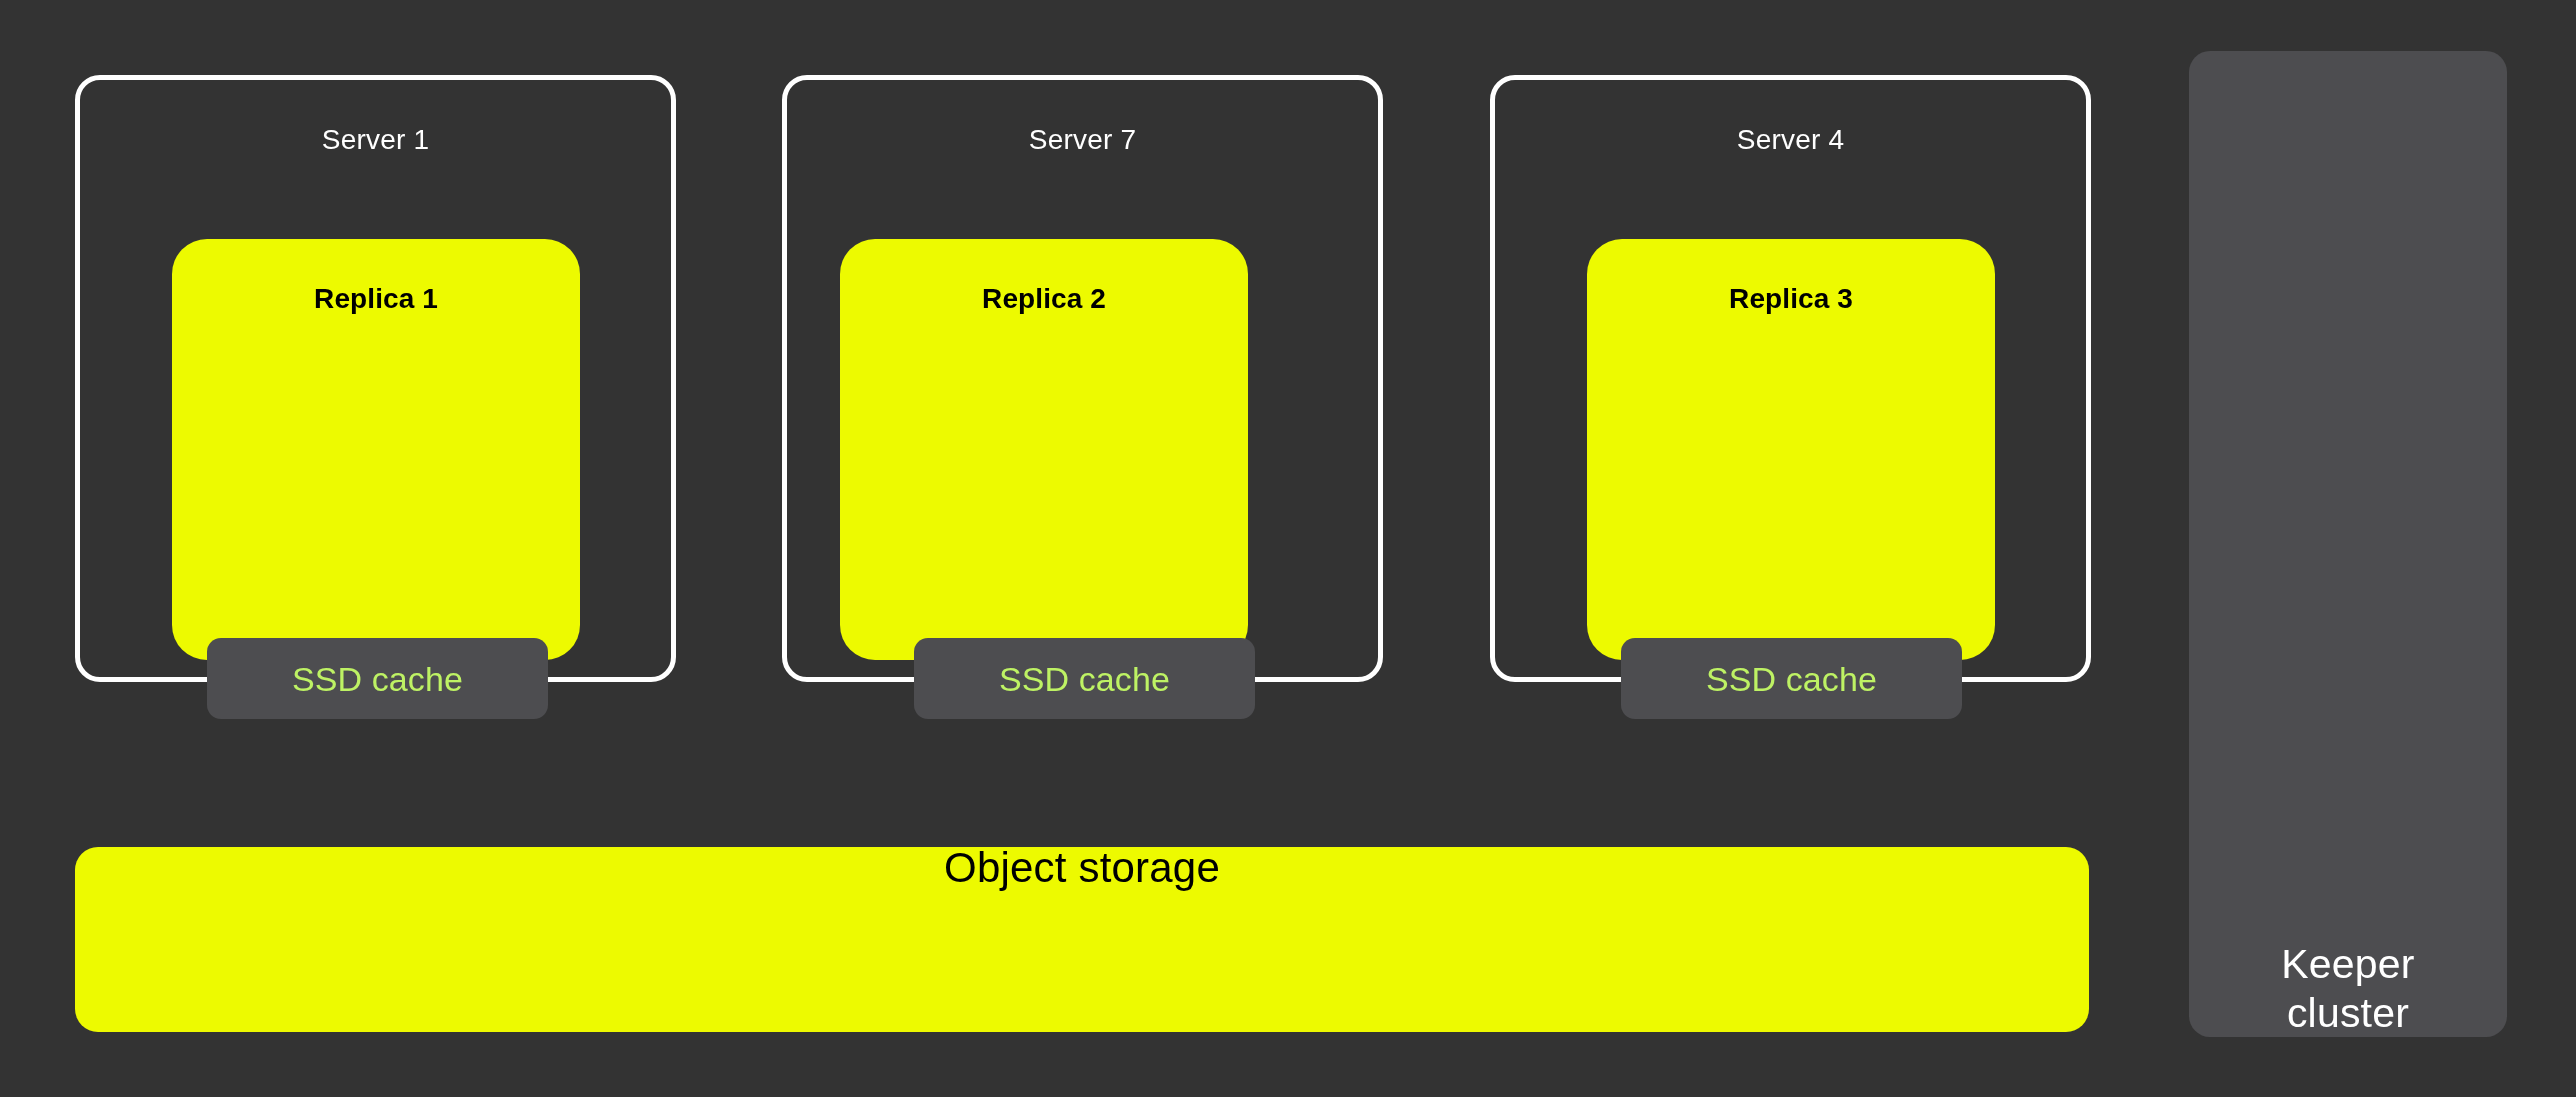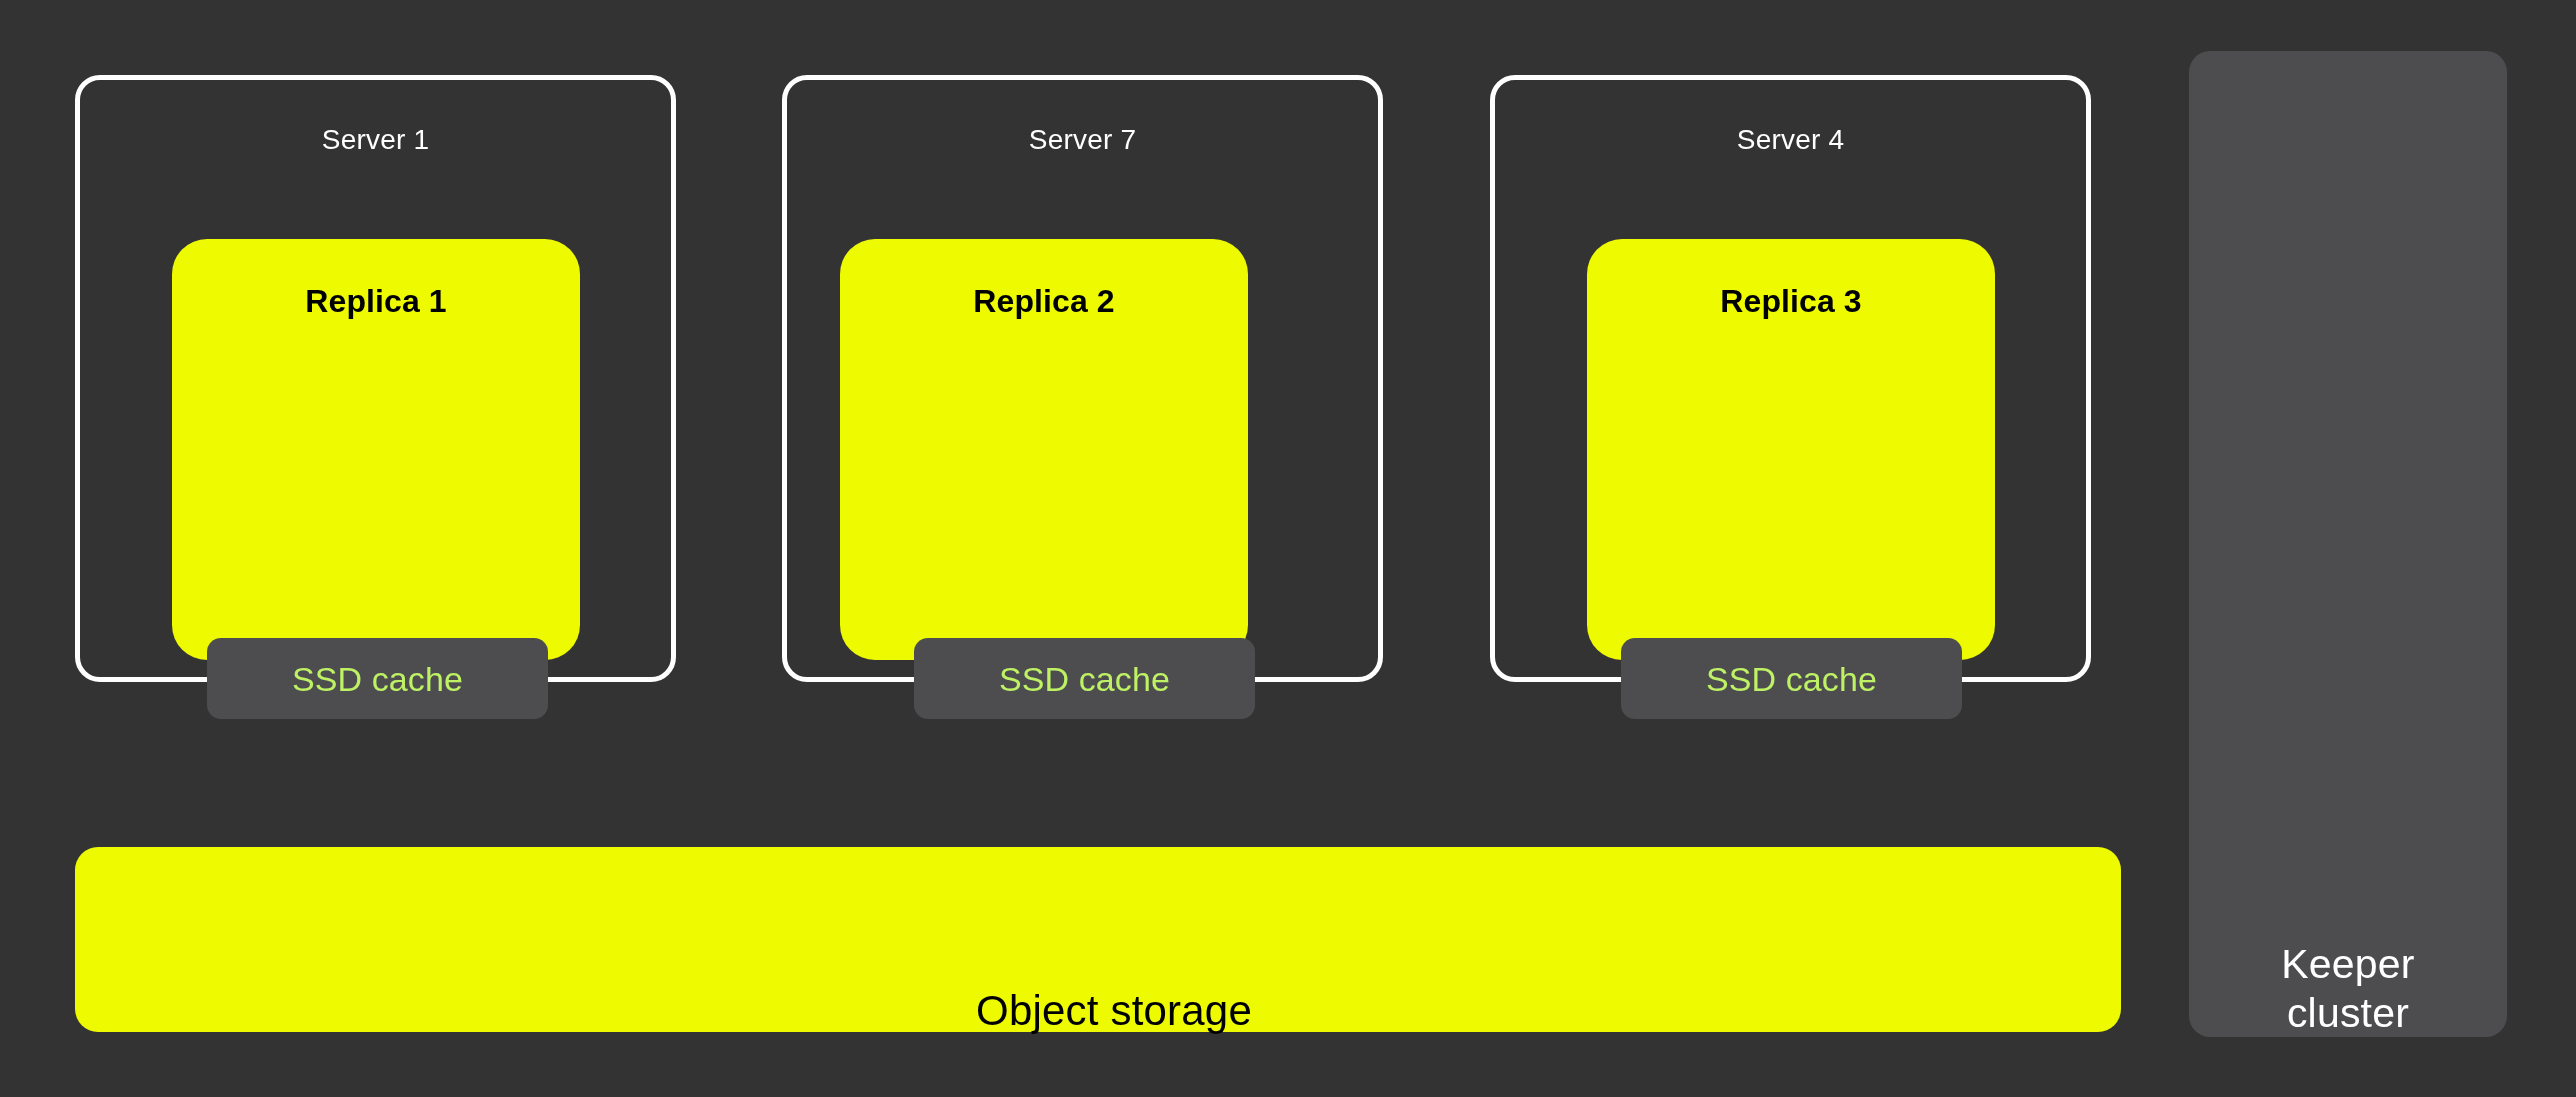--- a/index.html
+++ b/index.html
@@ -64,21 +64,21 @@
   .replica-box.r2 { left: 840px; }
   .replica-box.r3 { left: 1587px; }
 
   .replica-label {
     position: absolute;
     top: 46px;
     left: 0;
     width: 100%;
     text-align: center;
     color: #000000;
-    font-size: 32px;
+    font-size: 28px;
     font-weight: 700;
     line-height: 1;
     letter-spacing: 0.1px;
     white-space: nowrap;
   }
 
   
   .ssd-chip {
     position: absolute;
     top: 638px;
@@ -106,23 +106,22 @@
   
   .object-storage {
     position: absolute;
     left: 75px;
     top: 847px;
     width: 2014px;
     height: 185px;
     border-radius: 23px;
     background: #EDFA00;
     display: flex;
-    align-items: flex-end;
+    align-items: flex-start;
     justify-content: center;
-    padding-left: 32px;
   }
   .object-storage-label {
     color: #000000;
     font-size: 42px;
     font-weight: 400;
     line-height: 1;
     letter-spacing: 0.2px;
     white-space: nowrap;
   }
 

